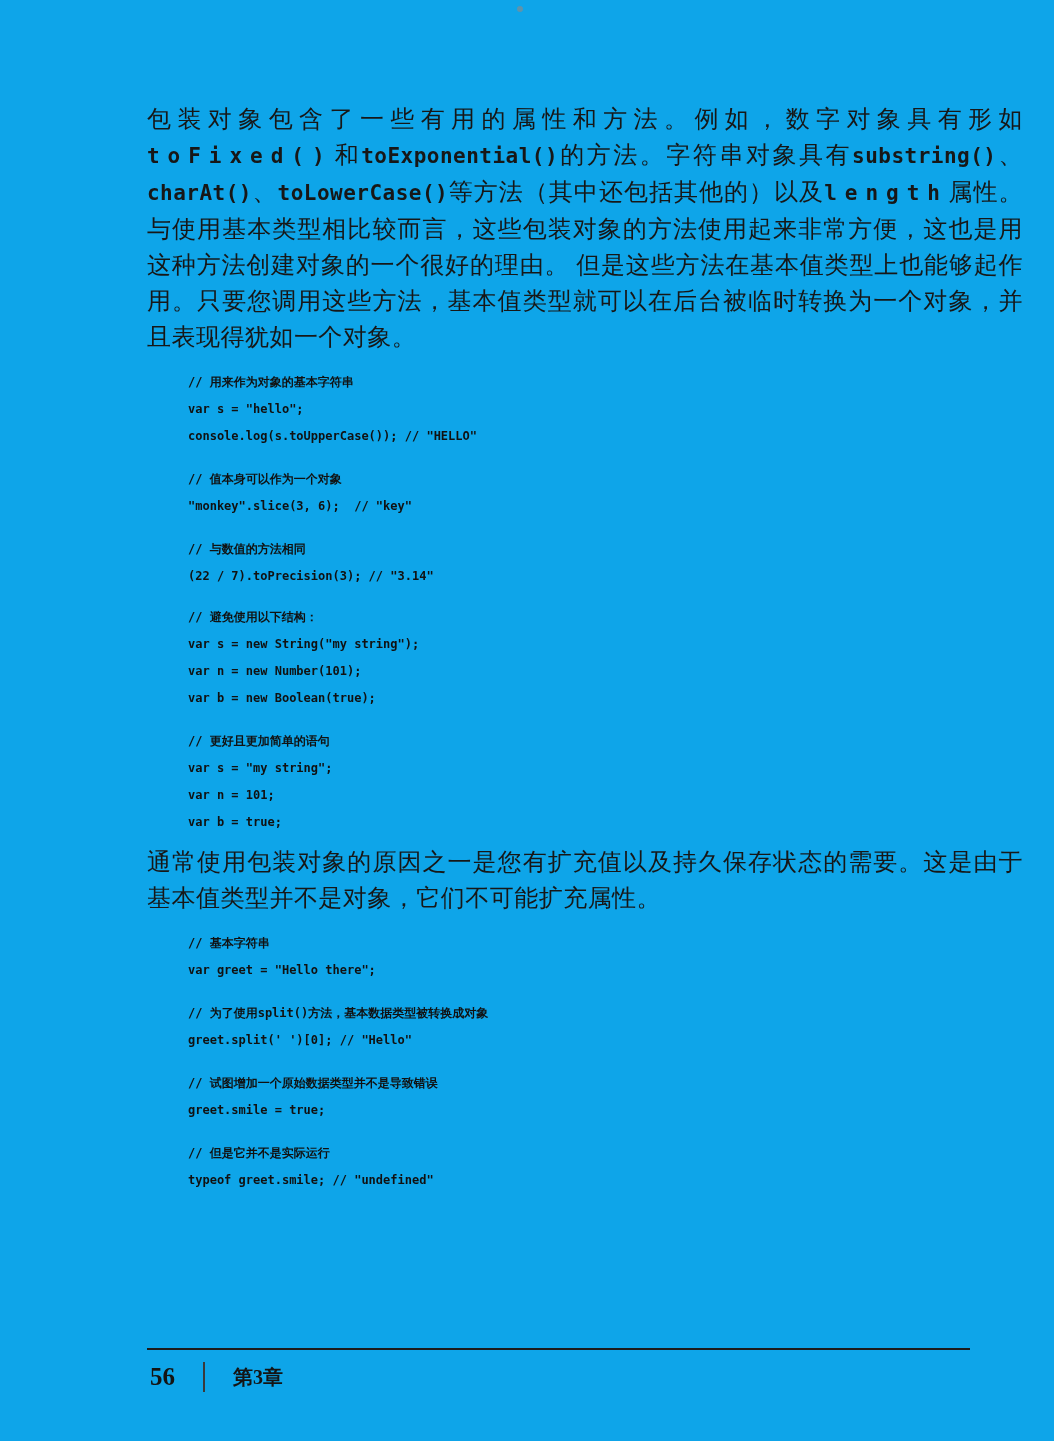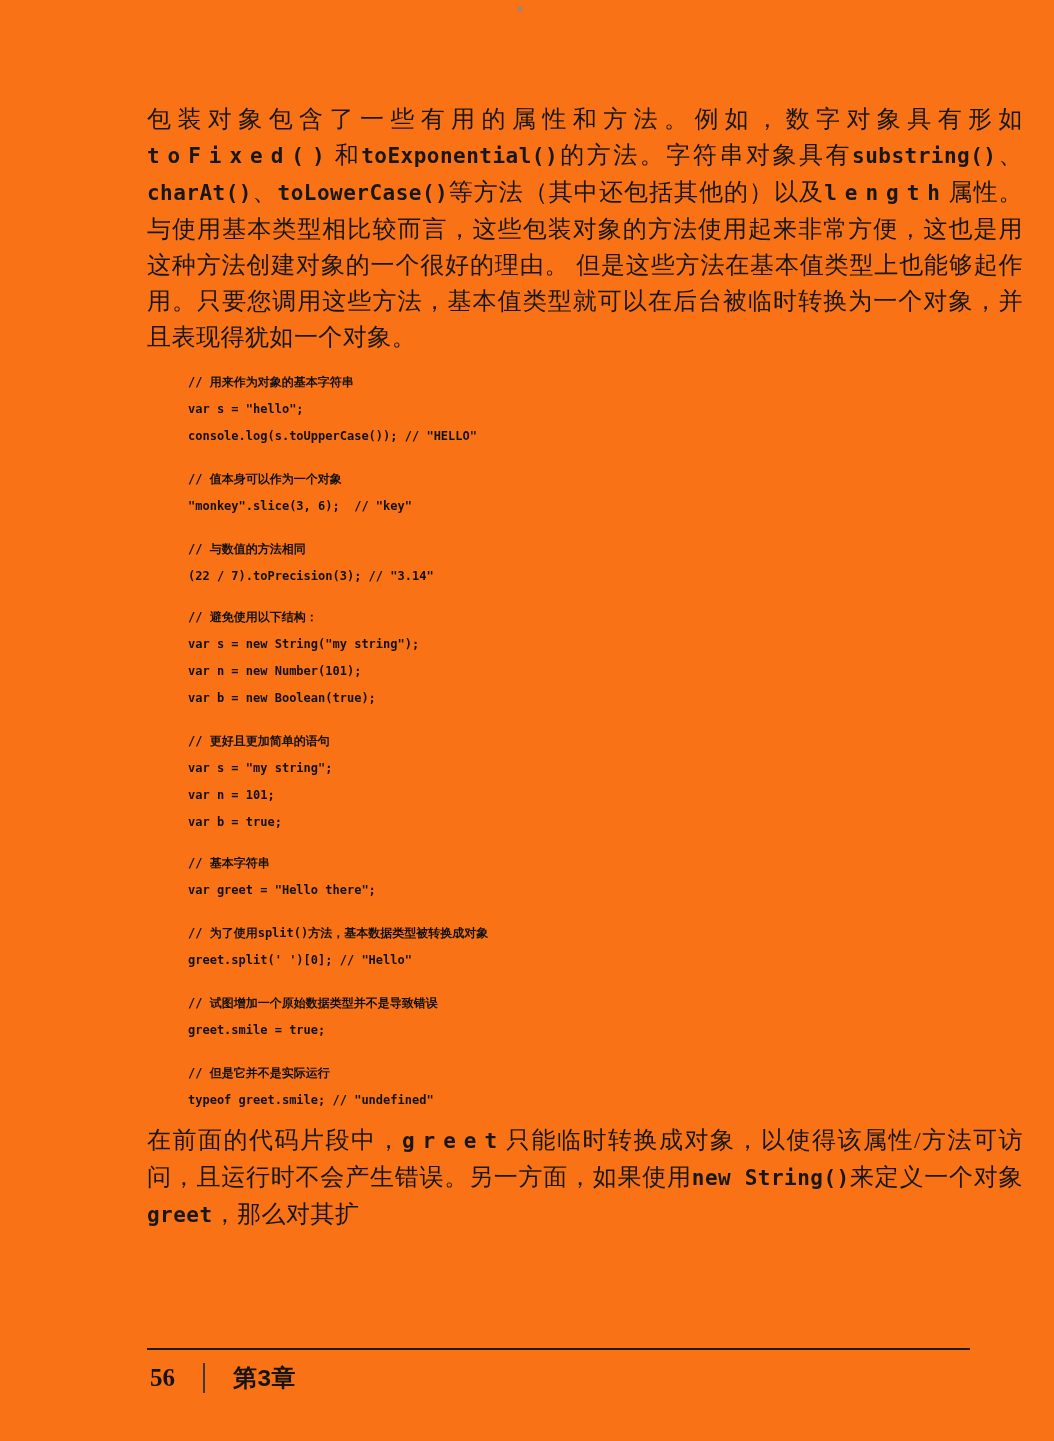--- a/index.html
+++ b/index.html
@@ -4,21 +4,21 @@
 <style>
   html, body {
     margin: 0;
     padding: 0;
     background: #ffffff;
   }
   .page {
     position: relative;
     width: 1054px;
     height: 1441px;
-    background: #f97316;
+    background: #0ea5e9;
     overflow: hidden;
     color: #161616;
   }
   .content {
     position: absolute;
     left: 147px;
     top: 101px;
     width: 876px;
   }
   .para {
@@ -71,23 +71,22 @@
     font-weight: 600;
   }
   .footer-divider {
     display: inline-block;
     width: 2px;
     height: 30px;
     background: #3a3a3a;
     margin: 0 28px 0 28px;
   }
   .footer-chapter {
-    font-size: 24px;
+    font-size: 20px;
     font-weight: 600;
-    font-family: Liberation Mono, monospace;
   }
   .artifact-dot {
     position: absolute;
     left: 517px;
     top: 6px;
     width: 6px;
     height: 6px;
     border-radius: 50%;
     background: #8a8a8a;
     opacity: 0.65;
@@ -98,22 +97,22 @@
 
 <div class="page">
 
   <div class="artifact-dot"></div>
 
   <main class="content">
     <div id="content-root">
         <p class="para"><span class="text-run">包装对象包含了一些有用的属性和方法。例如，数字对象具有形如</span><span class="inline-code spaced">toFixed()</span><span class="text-run">和</span><span class="inline-code">toExponential()</span><span class="text-run">的方法。字符串对象具有</span><span class="inline-code">substring()</span><span class="text-run">、</span><span class="inline-code">charAt()</span><span class="text-run">、</span><span class="inline-code">toLowerCase()</span><span class="text-run">等方法（其中还包括其他的）以及</span><span class="inline-code spaced">length</span><span class="text-run">属性。与使用基本类型相比较而言，这些包装对象的方法使用起来非常方便，这也是用这种方法创建对象的一个很好的理由。 但是这些方法在基本值类型上也能够起作用。只要您调用这些方法，基本值类型就可以在后台被临时转换为一个对象，并且表现得犹如一个对象。</span></p>
         <div class="code-block"><div class="code-line">// 用来作为对象的基本字符串</div><div class="code-line">var s = "hello";</div><div class="code-line">console.log(s.toUpperCase()); // "HELLO"</div><div class="code-blank"></div><div class="code-line">// 值本身可以作为一个对象</div><div class="code-line">"monkey".slice(3, 6);  // "key"</div><div class="code-blank"></div><div class="code-line">// 与数值的方法相同</div><div class="code-line">(22 / 7).toPrecision(3); // "3.14"</div></div>
         <div class="code-block"><div class="code-line">// 避免使用以下结构：</div><div class="code-line">var s = new String("my string");</div><div class="code-line">var n = new Number(101);</div><div class="code-line">var b = new Boolean(true);</div><div class="code-blank"></div><div class="code-line">// 更好且更加简单的语句</div><div class="code-line">var s = "my string";</div><div class="code-line">var n = 101;</div><div class="code-line">var b = true;</div></div>
+        <p class="para"><span class="text-run">通常使用包装对象的原因之一是您有扩充值以及持久保存状态的需要。这是由于基本值类型并不是对象，它们不可能扩充属性。</span></p>
         <div class="code-block"><div class="code-line">// 基本字符串</div><div class="code-line">var greet = "Hello there";</div><div class="code-blank"></div><div class="code-line">// 为了使用split()方法，基本数据类型被转换成对象</div><div class="code-line">greet.split(' ')[0]; // "Hello"</div><div class="code-blank"></div><div class="code-line">// 试图增加一个原始数据类型并不是导致错误</div><div class="code-line">greet.smile = true;</div><div class="code-blank"></div><div class="code-line">// 但是它并不是实际运行</div><div class="code-line">typeof greet.smile; // "undefined"</div></div>
-        <p class="para"><span class="text-run">在前面的代码片段中，</span><span class="inline-code spaced">greet</span><span class="text-run">只能临时转换成对象，以使得该属性/方法可访问，且运行时不会产生错误。另一方面，如果使用</span><span class="inline-code">new String()</span><span class="text-run">来定义一个对象</span><span class="inline-code">greet</span><span class="text-run">，那么对其扩</span></p>
       </div>
   </main>
 
   <div class="footer-rule"></div>
 
   <div class="footer">
     <span class="footer-pagenum">56</span>
     <span class="footer-divider"></span>
     <span class="footer-chapter">第3章</span>
   </div>

